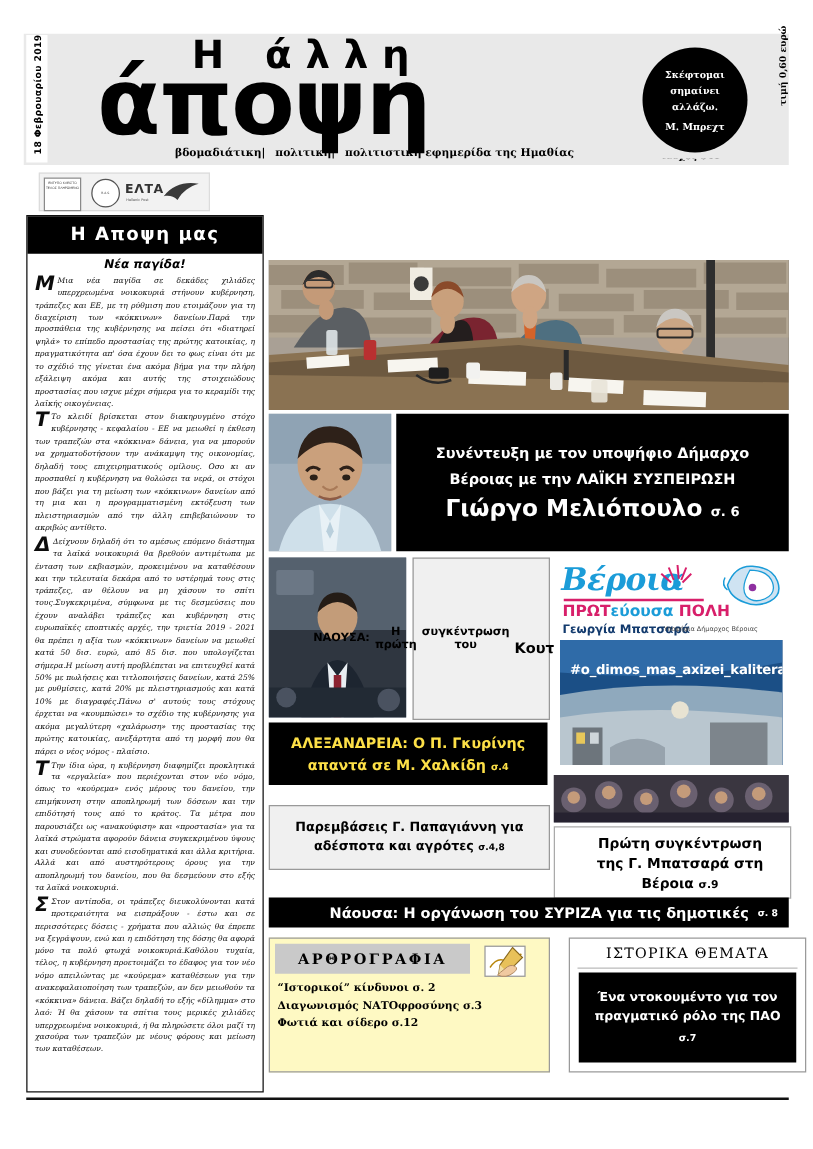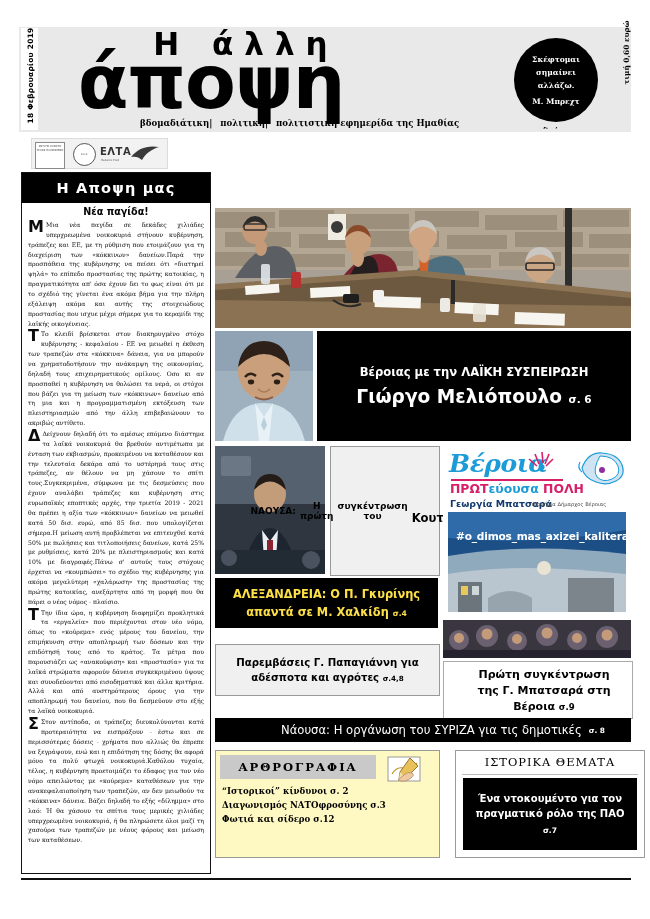--- a/index.html
+++ b/index.html
@@ -71,21 +71,21 @@
   .elta-swoosh{position:absolute;left:98px;top:4px;width:30px;height:21px;}
 
   
   .edcol{position:absolute;left:21px;top:172px;width:188px;height:700px;background:#fff;border:1px solid #111;}
   .ed-head{
     position:absolute;left:0;top:0;width:100%;height:30px;background:#000;color:#fff;
     display:flex;align-items:center;justify-content:center;
     font-size:14.5px;font-weight:bold;letter-spacing:1.2px;
     font-family:"DejaVu Sans",sans-serif;
   }
-  .ed-body{position:absolute;left:6px;top:33px;width:176px;}
+  .ed-body{position:absolute;left:6px;top:33px;width:176px;font-style:italic;}
   .ed-title{text-align:center;font-size:9.6px;font-weight:bold;margin-bottom:3px;
     font-family:"DejaVu Sans",sans-serif;}
   .ed-p{
     font-size:6.1px;line-height:1.62;text-align:justify;margin:0 0 1px 0;
     font-family:"DejaVu Serif","Liberation Serif",serif;color:#0c0c0c;
   }
   .ed-p::first-letter{}
   .dropcap{
     float:left;font-size:16px;line-height:12px;font-weight:bold;
     padding:1px 2px 0 0;font-family:"DejaVu Sans",sans-serif;
@@ -174,21 +174,21 @@
   }
   .bats-box .l{font-size:11px;font-weight:bold;white-space:nowrap;margin-left:12px;}
   .bats-box .pg{font-size:8.6px;font-weight:bold;}
 
   
   .syriza-bar{
     position:absolute;left:215px;top:718px;width:416px;height:24px;background:#000;color:#fff;
     display:flex;align-items:center;justify-content:center;gap:7px;
     font-family:"DejaVu Sans",sans-serif;
   }
-  .syriza-bar .l{font-size:11.6px;font-weight:normal;padding-left:40px;}
+  .syriza-bar .l{font-size:11.6px;font-weight:bold;padding-left:40px;}
   .syriza-bar .pg{font-size:7.4px;font-weight:bold;}
 
   
   .arth-box{position:absolute;left:215px;top:750px;width:223px;height:106px;background:#fef9c3;border:1px solid #9a9a9a;}
   .arth-head{
     position:absolute;left:4px;top:4px;width:156px;height:24px;background:#c9c9c9;
     display:flex;align-items:center;justify-content:center;
     font-size:11.6px;font-weight:bold;letter-spacing:2px;
     font-family:"DejaVu Serif",serif;
   }
@@ -349,20 +349,21 @@
       <ellipse cx="36" cy="51" rx="3.2" ry="2.4" fill="#2a2018"></ellipse>
       <ellipse cx="62" cy="51" rx="3.2" ry="2.4" fill="#2a2018"></ellipse>
       <path d="M43 58 q6 6 12 0" stroke="#a97a58" stroke-width="1.6" fill="none"></path>
       <path d="M40 66 q9 5 18 0" stroke="#8d5c46" stroke-width="2" fill="none"></path>
       <path d="M8 110 q10 -38 41 -38 q31 0 41 38z" fill="#cfe0ea"></path>
       <path d="M40 72 l9 14 l9 -14 l-4 38 l-10 0z" fill="#e8f1f6"></path>
       <path d="M49 86 l-3 8 l3 6 l3 -6z" fill="#b9cfdc"></path>
     </svg>
   </div>
   <div class="intv-box">
+    <div class="intv-l1">Συνέντευξη με τον υποψήφιο Δήμαρχο</div>
     <div class="intv-l2">Βέροιας με την ΛΑΪΚΗ ΣΥΣΠΕΙΡΩΣΗ</div>
     <div class="intv-l3">
       <span>Γιώργο Μελιόπουλο</span>
       <span class="pg">σ. 6</span>
     </div>
   </div>
 
   <div class="naousa-photo">
     <svg viewBox="0 0 110 128" width="110" height="128" preserveAspectRatio="none">
       <rect width="110" height="128" fill="#3f4a57"></rect>

